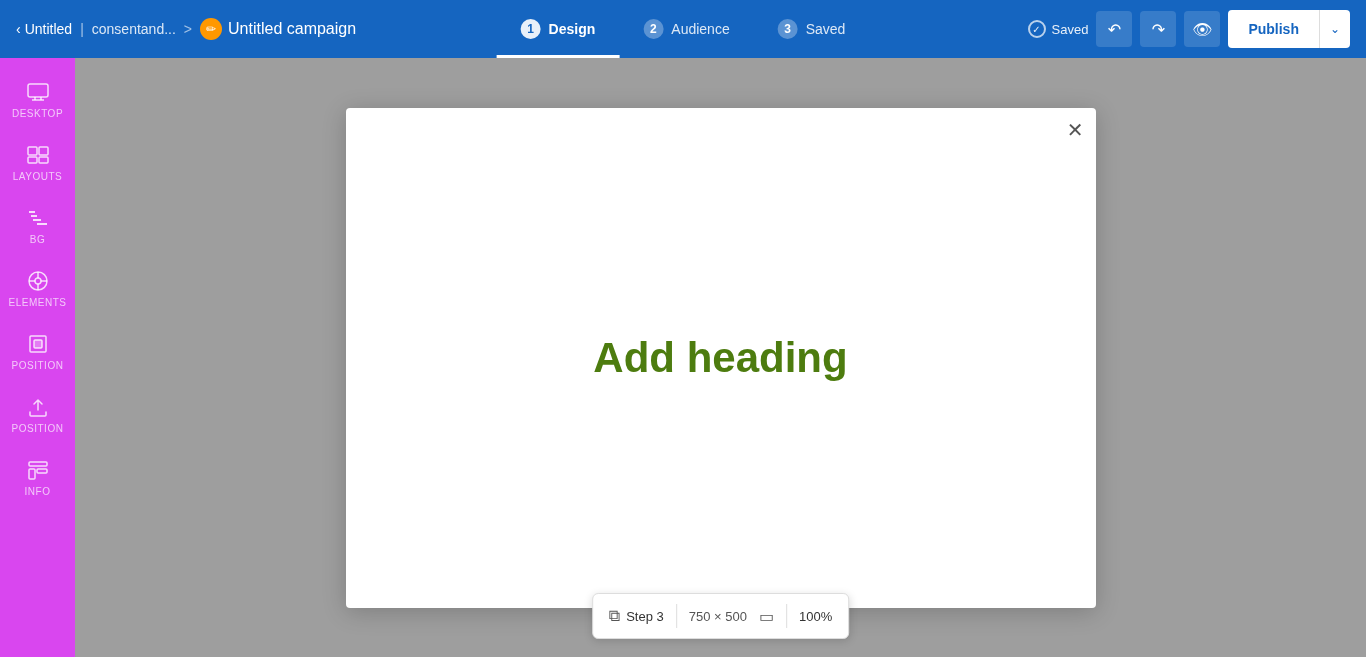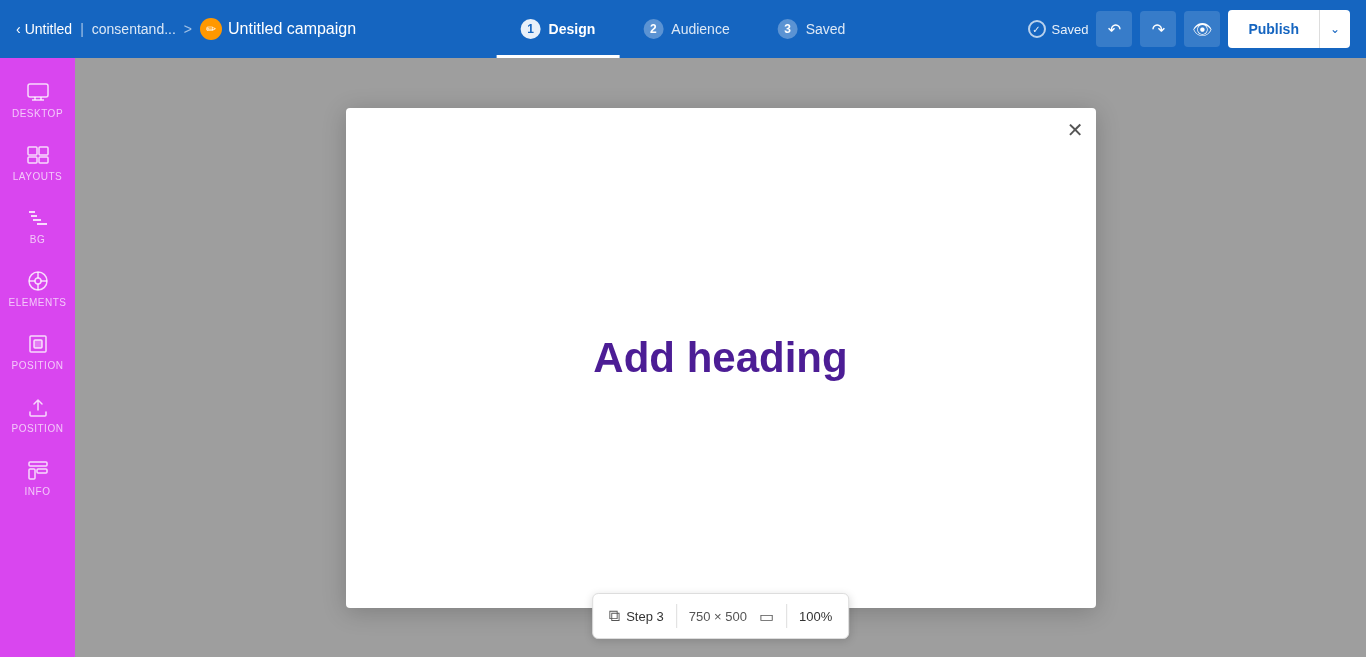--- a/index.html
+++ b/index.html
@@ -222,21 +222,21 @@
       background: none;
       border: none;
       font-size: 20px;
       cursor: pointer;
       color: #555;
       line-height: 1;
     }
     .modal-heading {
       font-size: 42px;
       font-weight: 700;
-      color: #4c1d95;
+      color: #4d7c0f;
     }
     .powered-by {
       position: absolute;
       bottom: -28px;
       font-size: 12px;
       color: rgba(255,255,255,0.7);
       text-align: center;
       width: 100%;
     }
 

